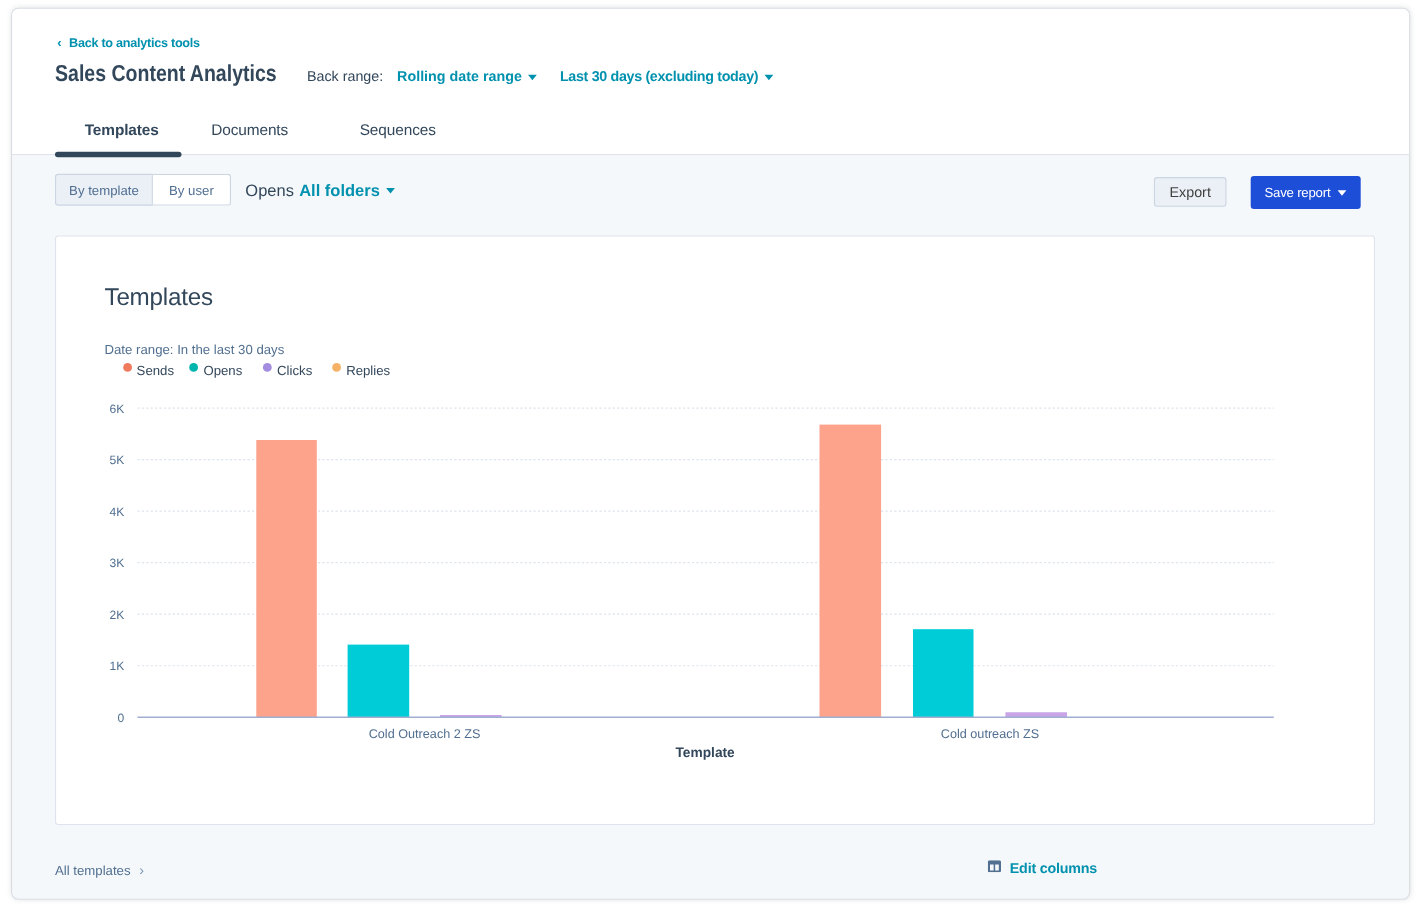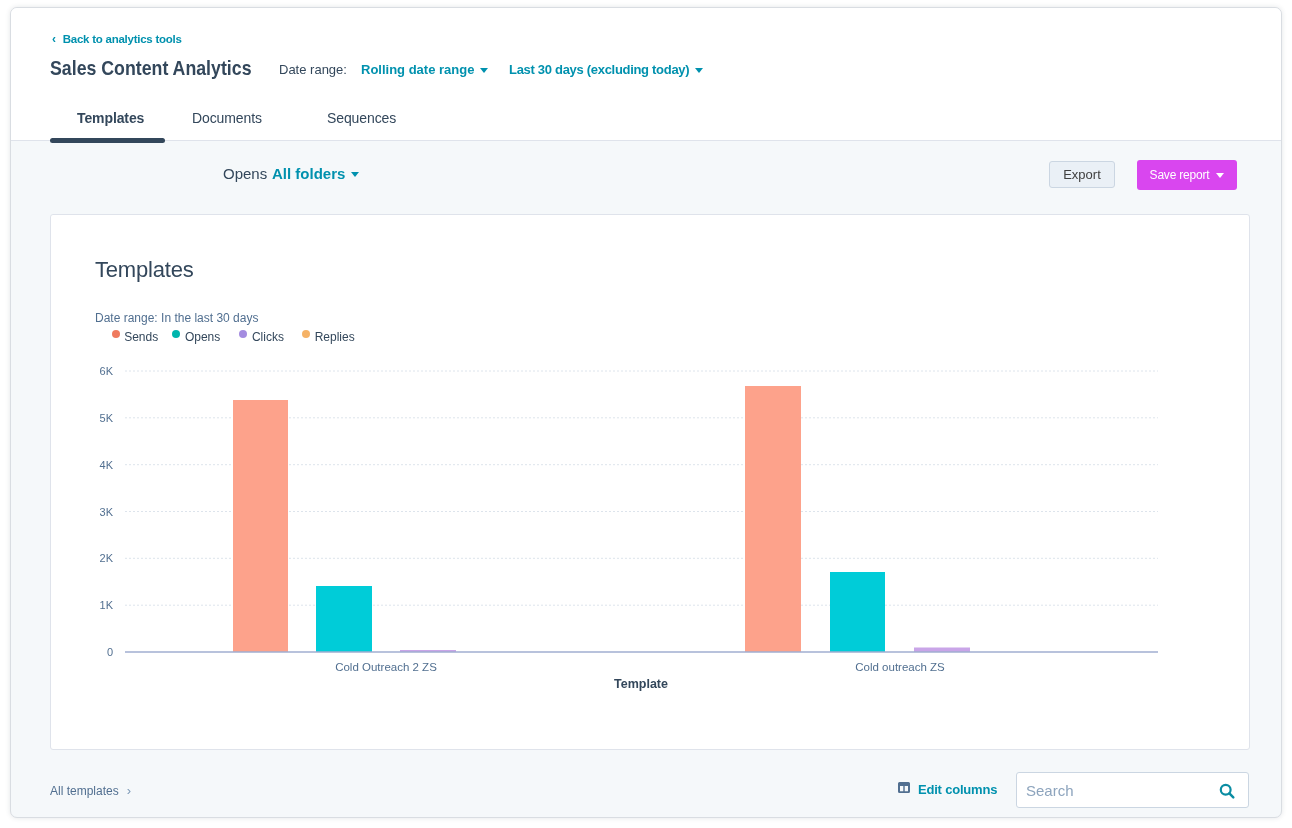--- a/index.html
+++ b/index.html
@@ -25,21 +25,21 @@
   #tabline { position:absolute; left:39px; top:130px; width:115px; height:5px; border-radius:3px; background:#33475b; }
 
   
   #btngroup { position:absolute; left:39px; top:150px; height:29px; display:flex; }
   .tbtn { height:29px; font-size:12px; color:#506e91; border:1px solid #cbd6e2; display:flex; align-items:center; justify-content:center; }
   #btn-a { width:89px; background:#eaf0f6; border-radius:3px 0 0 3px; }
   #btn-b { width:71px; background:#ffffff; border-left:none; border-radius:0 3px 3px 0; }
   #folderlbl { position:absolute; left:212px; top:155.5px; font-size:15px; line-height:1.3; color:#33475b; }
   #allfolders { position:absolute; left:261px; top:155.5px; font-size:15px; line-height:1.3; font-weight:bold; color:#0091ae; }
   #export { position:absolute; left:1038px; top:153px; width:66px; height:27px; background:#eaf0f6; border:1px solid #cbd6e2; border-radius:3px; font-size:13px; color:#404040; display:flex; align-items:center; justify-content:center; }
-  #savereport { position:absolute; left:1126px; top:152px; width:100px; height:30px; background:#d946ef; border-radius:3px; font-size:12px; letter-spacing:-0.2px; color:#ffffff; display:flex; align-items:center; justify-content:center; }
+  #savereport { position:absolute; left:1126px; top:152px; width:100px; height:30px; background:#1d4ed8; border-radius:3px; font-size:12px; letter-spacing:-0.2px; color:#ffffff; display:flex; align-items:center; justify-content:center; }
   #savereport .caret2 { display:inline-block; width:0; height:0; border-left:4px solid transparent; border-right:4px solid transparent; border-top:5px solid #fff; margin-left:7px; }
 
   
   #card { position:absolute; left:39px; top:206px; width:1200px; height:536px; background:#ffffff; border:1px solid #dfe3eb; border-radius:3px; }
   #cardtitle { position:absolute; left:44px; top:44px; font-size:22px; line-height:1; color:#33475b; letter-spacing:-0.2px; }
   #carddr { position:absolute; left:44px; top:97px; font-size:12px; line-height:1; color:#516f90; }
   #legend { position:absolute; left:0; top:115px; height:14px; font-size:12px; color:#33475b; }
   .ldot { width:8px; height:8px; border-radius:50%; margin-right:4.5px; flex:none; }
   .litem { position:absolute; top:0; display:flex; align-items:flex-start; height:14px; }
 
@@ -50,28 +50,32 @@
   #searchbox { position:absolute; left:1005px; top:764px; width:233px; height:36px; background:#ffffff; border:1px solid #cbd6e2; border-radius:3px; }
   #searchbox .ph { position:absolute; left:9px; top:9px; font-size:15px; color:#8da4bd; }
 </style>
 </head>
 <body>
 <div id="frame">
   <div id="header"></div>
   <div id="tabs"></div>
   <div id="backlink"><span class="chev">‹</span>Back to analytics tools</div>
   <div id="title">Sales Content Analytics</div>
-  <div id="datelbl">Date range:</div>
+  <div id="datelbl">Back range:</div>
   <div id="rolling">Rolling date range<span class="caret"></span></div>
   <div id="last30">Last 30 days (excluding today)<span class="caret"></span></div>
   <div class="tab" id="tab1">Templates</div>
   <div class="tab" id="tab2">Documents</div>
   <div class="tab" id="tab3">Sequences</div>
   <div id="tabline"></div>
 
+  <div id="btngroup">
+    <div class="tbtn" id="btn-a">By template</div>
+    <div class="tbtn" id="btn-b">By user</div>
+  </div>
   <div id="folderlbl">Opens</div>
   <div id="allfolders">All folders<span class="caret"></span></div>
   <div id="export">Export</div>
   <div id="savereport">Save report<span class="caret2"></span></div>
 
   <div id="card">
     <div id="cardtitle">Templates</div>
     <div id="carddr">Date range: In the last 30 days</div>
     <div id="legend">
       <span class="litem" style="left:60.7px"><span class="ldot" style="background:#ef7a5e"></span>Sends</span>
@@ -114,20 +118,13 @@
     </svg>
   </div>
 
   <div id="alltpl">All templates<span class="chev2">›</span></div>
   <div id="editcols">
     <svg width="12" height="11" viewBox="0 0 12 11" style="margin-right:8px;">
       <path fill-rule="evenodd" d="M0 1.5 A1.5 1.5 0 0 1 1.5 0 H10.5 A1.5 1.5 0 0 1 12 1.5 V9.5 A1.5 1.5 0 0 1 10.5 11 H1.5 A1.5 1.5 0 0 1 0 9.5 Z M2 4 H5.3 V9.3 H2 Z M6.7 4 H10 V9.3 H6.7 Z" fill="#516f90"></path>
     </svg>
     Edit columns
   </div>
-  <div id="searchbox">
-    <span class="ph">Search</span>
-    <svg width="17" height="17" viewBox="0 0 17 17" style="position:absolute;right:12px;top:10px;">
-      <circle cx="6.7" cy="6.7" r="4.9" fill="none" stroke="#0b8da3" stroke-width="2.2"></circle>
-      <line x1="10.4" y1="10.4" x2="14.3" y2="14.3" stroke="#0b8da3" stroke-width="2.5" stroke-linecap="round"></line>
-    </svg>
-  </div>
 </div>
 
 </body></html>

